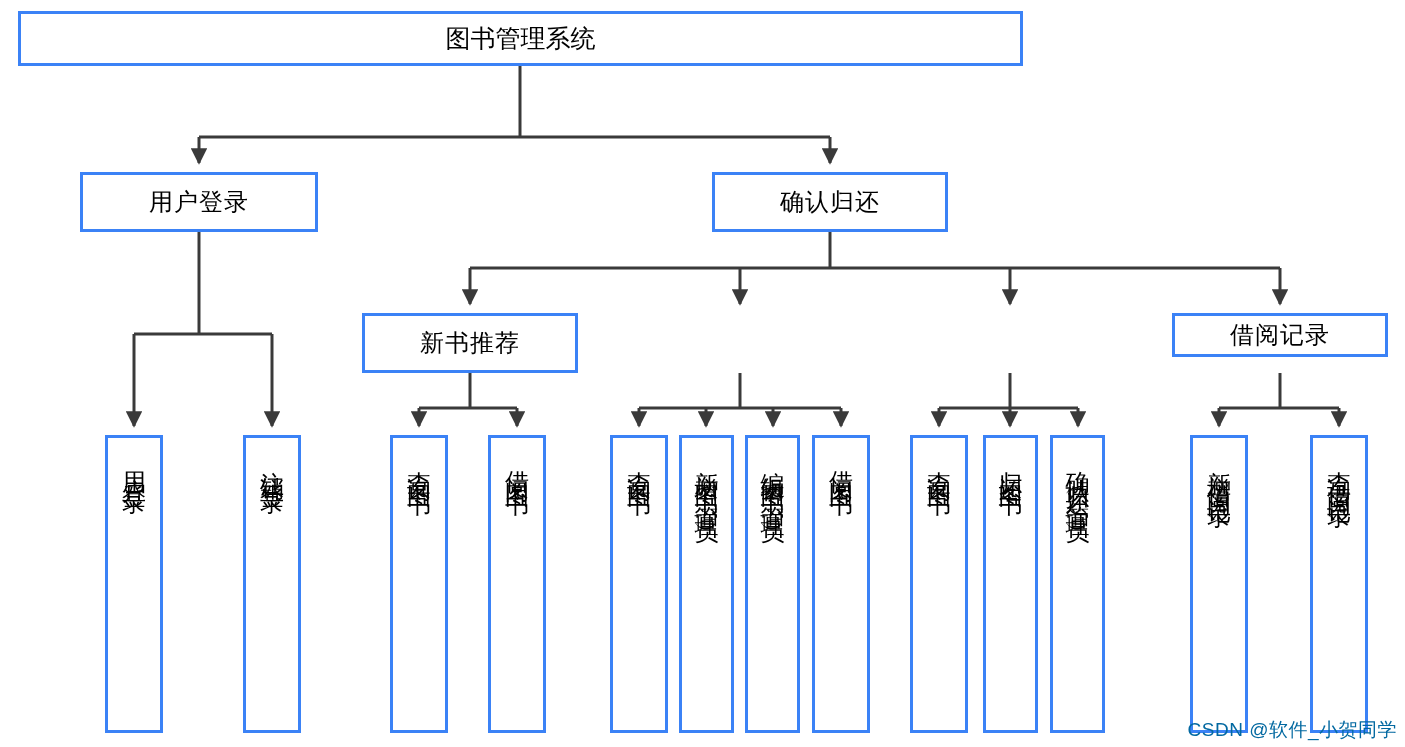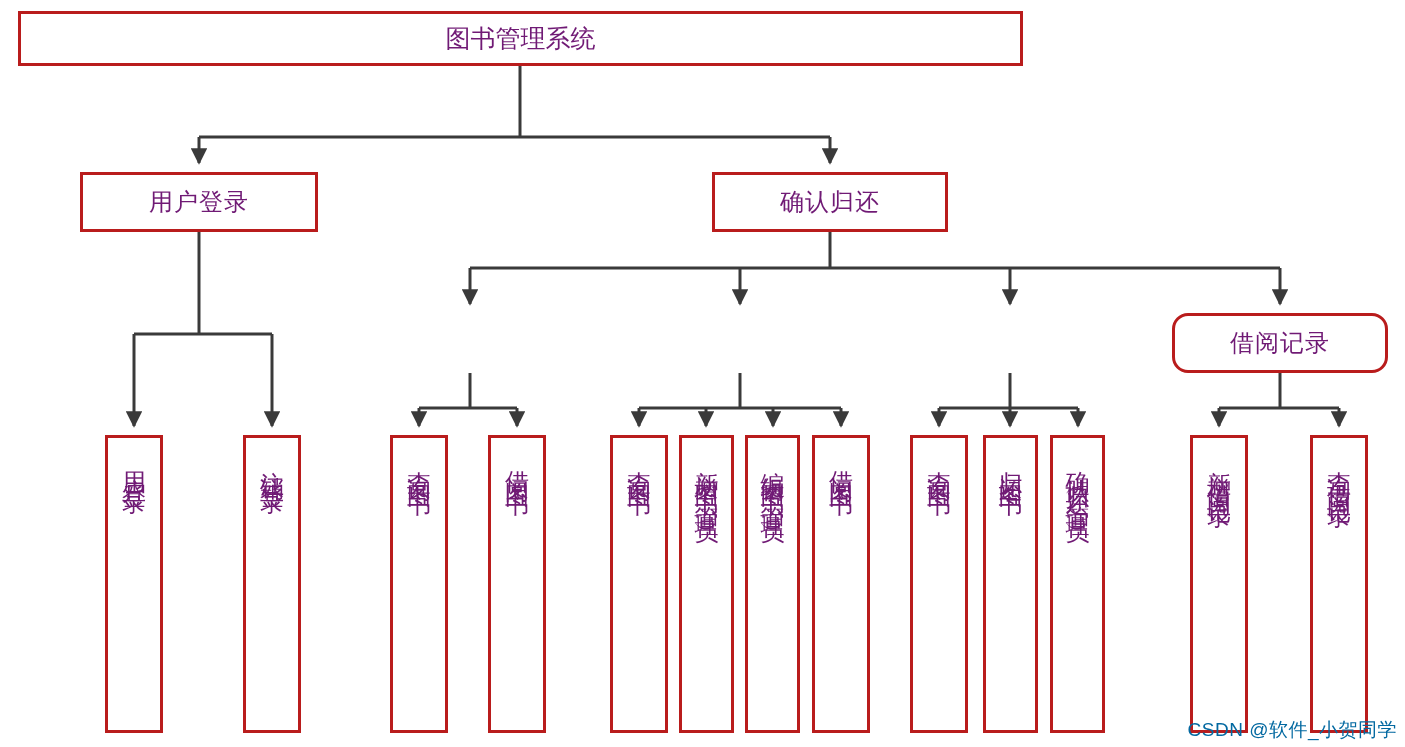--- a/index.html
+++ b/index.html
@@ -22,25 +22,25 @@
     left: 0;
     top: 0;
     width: 1405px;
     height: 747px;
     pointer-events: none;
   }
   .node {
     position: absolute;
     box-sizing: border-box;
     background: #ffffff;
-    border: 3px solid #b91c1c;
+    border: 3px solid #3b82f6;
     display: flex;
     align-items: center;
     justify-content: center;
-    color: #701a75;
+    color: #000000;
   }
   .node.h {
     font-size: 24px;
     letter-spacing: 1px;
   }
   .node.root {
     font-size: 25px;
   }
   .node.leaf {
     font-size: 24px;
@@ -130,21 +130,24 @@
     <span class="htext">图书管理系统</span>
   </div>
 
   <div class="node h" id="n-l2-0" style="left: 80px; top: 172px; width: 238px; height: 60px;">
     <span class="htext">用户登录</span>
   </div>
   <div class="node h" id="n-l2-1" style="left: 712px; top: 172px; width: 236px; height: 60px;">
     <span class="htext">确认归还</span>
   </div>
 
-  <div class="node h" id="n-l3-3" style="left: 1172px; top: 313px; width: 216px; height: 60px; border-radius: 16px;">
+  <div class="node h" id="n-l3-0" style="left: 362px; top: 313px; width: 216px; height: 60px;">
+    <span class="htext">新书推荐</span>
+  </div>
+  <div class="node h" id="n-l3-3" style="left: 1172px; top: 313px; width: 216px; height: 44px;">
     <span class="htext">借阅记录</span>
   </div>
 
   <div class="node leaf" id="n-leaf-0" style="left: 105px; top: 435px; width: 58px; height: 298px;">
     <span class="vtext">用户登录</span>
   </div>
   <div class="node leaf" id="n-leaf-1" style="left: 243px; top: 435px; width: 58px; height: 298px;">
     <span class="vtext">注销登录</span>
   </div>
   <div class="node leaf" id="n-leaf-2" style="left: 390px; top: 435px; width: 58px; height: 298px;">

